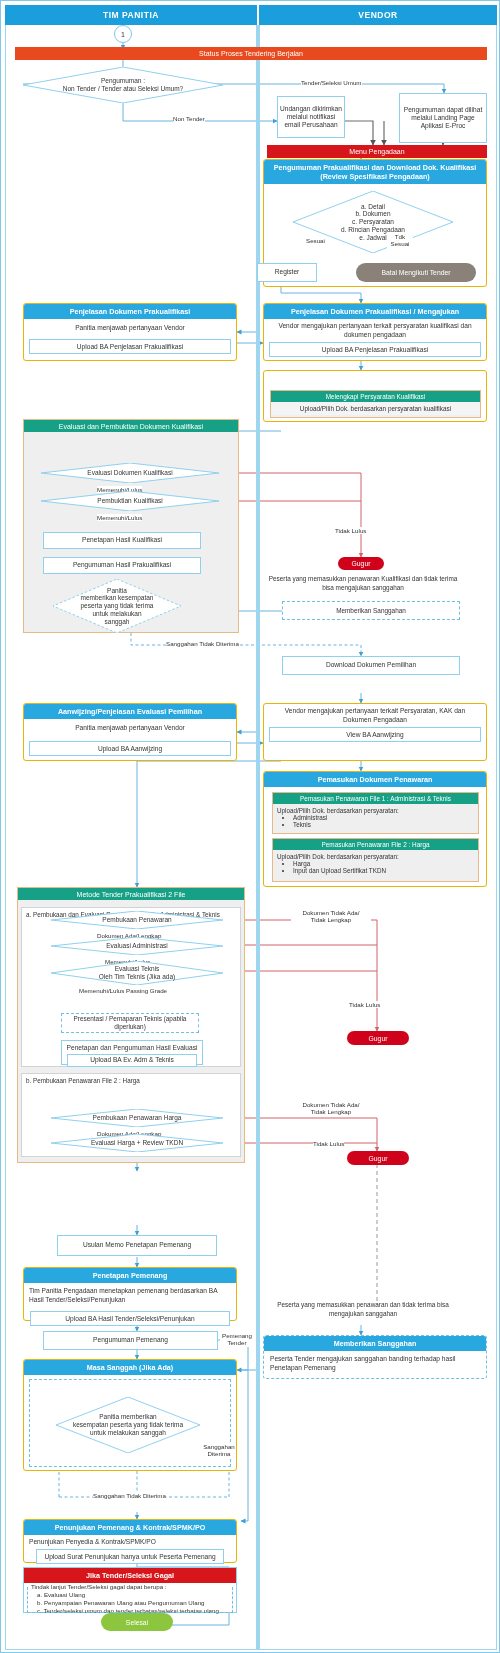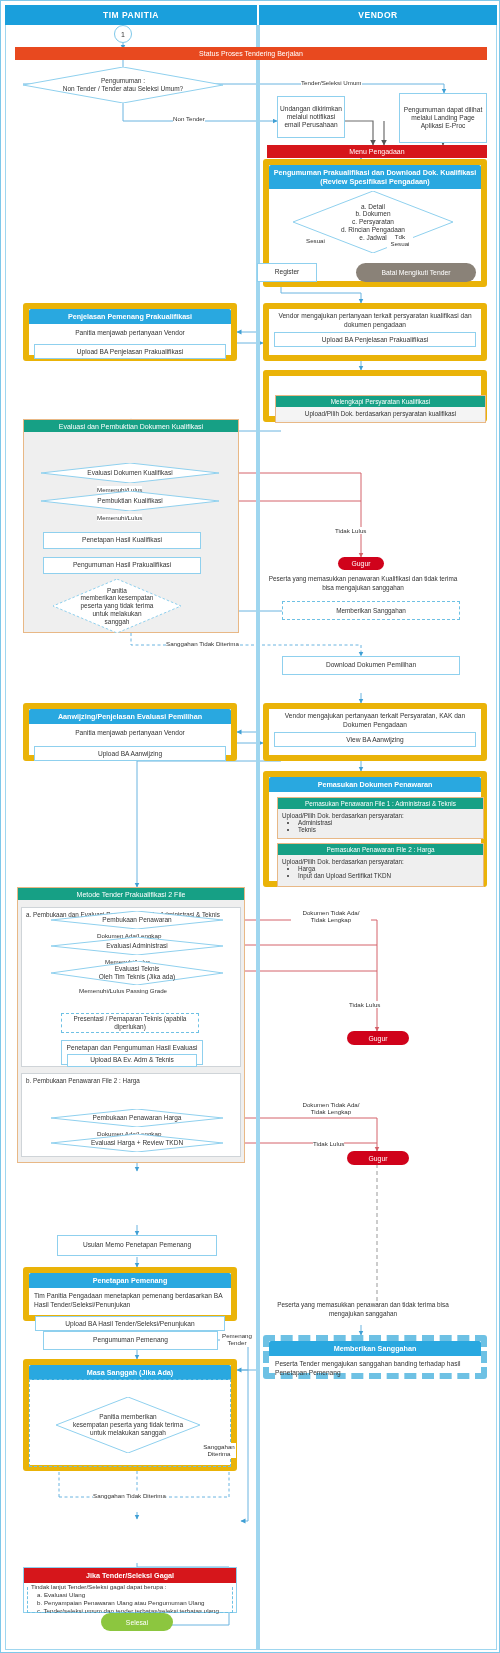--- a/index.html
+++ b/index.html
@@ -7,21 +7,21 @@
   #page{position:relative;width:500px;height:1653px;background:#fff;
         border:1px solid #7ec8ea;box-sizing:border-box;overflow:hidden;}
   .abs{position:absolute;box-sizing:border-box;}
 
   
   .lane-hdr{background:#1a9fdc;color:#fff;font-weight:bold;font-size:8.5px;
             letter-spacing:.5px;display:flex;align-items:center;justify-content:center;}
   .lane-div{background:#9fd6ef;width:1.5px;}
 
   
-  .panel{border:6px solid #eab308;background:#fff;border-radius:3px;}
+  .panel{border:1px solid #eab308;background:#fff;border-radius:3px;}
   .panel-hdr{background:#29a8e0;color:#fff;font-weight:bold;font-size:7.2px;
              text-align:center;padding:3px 2px;border-radius:2px 2px 0 0;}
   .panel-body{padding:4px 5px;font-size:6.6px;color:#333;line-height:1.35;}
   .inner-box{border:1px solid #8fd0ee;background:#fff;text-align:center;
              font-size:6.6px;color:#333;padding:3px 2px;margin-top:3px;}
 
   
   .gpanel{border:1px solid #e8b886;background:#efefef;}
   .gpanel-hdr{background:#16a085;color:#fff;font-size:7px;text-align:center;padding:2.5px 2px;}
 
@@ -231,25 +231,26 @@
 d. Rincian Pengadaan
 e. Jadwal</span>
   </div>
   <div class="lbl" style="left:305px;top:236px;">Sesuai</div>
   <div class="lbl wrap" style="left:386px;top:232px;width:26px;white-space:pre-line;">Tdk
 Sesuai</div>
   <div class="abs pbox" style="left:256px;top:262px;width:60px;height:19px;">Register</div>
   <div class="abs pill pill-grey" style="left:355px;top:262px;width:120px;height:19px;">Batal Mengikuti Tender</div>
 
   <div class="abs panel" style="left:22px;top:302px;width:214px;height:58px;">
-    <div class="panel-hdr">Penjelasan Pemenang Prakualifikasi</div>
+    <div class="panel-hdr">Penjelasan Dokumen Prakualifikasi</div>
     <div class="panel-body" style="text-align:center;padding-top:5px;">Panitia menjawab pertanyaan Vendor</div>
     <div class="inner-box" style="margin:2px 5px;">Upload BA Penjelasan Prakualifikasi</div>
   </div>
   <div class="abs panel" style="left:262px;top:302px;width:224px;height:58px;">
+    <div class="panel-hdr">Penjelasan Dokumen Prakualifikasi / Mengajukan</div>
     <div class="panel-body" style="text-align:center;padding:3px 6px 0;">Vendor mengajukan pertanyaan terkait persyaratan kualifikasi dan dokumen pengadaan</div>
     <div class="inner-box" style="margin:2px 5px;">Upload BA Penjelasan Prakualifikasi</div>
   </div>
 
   <div class="abs panel" style="left:262px;top:369px;width:224px;height:52px;">
     <div class="abs" style="left:6px;top:19px;width:211px;height:28px;border:1px solid #e8b886;background:#efefef;">
       <div style="background:#16a085;color:#fff;font-size:6.4px;text-align:center;padding:2px;">Melengkapi Persyaratan Kualifikasi</div>
       <div style="font-size:6.4px;color:#333;text-align:center;padding:3px 2px;background:#f4f4f4;">Upload/Pilih Dok. berdasarkan persyaratan kualifikasi</div>
     </div>
   </div>
@@ -409,20 +410,25 @@
   </div>
   <div class="lbl wrap" style="left:201px;top:1442px;width:34px;white-space:pre-line;">Sanggahan
 Diterima</div>
   <div class="lbl" style="left:92px;top:1491px;">Sanggahan Tidak Diterima</div>
 
   <div class="abs panel" style="left:262px;top:1334px;width:224px;height:44px;border-style:dashed;border-color:#6ec1e4;">
     <div class="panel-hdr">Memberikan Sanggahan</div>
     <div class="panel-body" style="padding:4px 6px;">Peserta Tender mengajukan sanggahan banding terhadap hasil Penetapan Pemenang</div>
   </div>
 
+  <div class="abs panel" style="left:22px;top:1518px;width:214px;height:44px;">
+    <div class="panel-hdr">Penunjukan Pemenang &amp; Kontrak/SPMK/PO</div>
+    <div class="panel-body" style="padding:3px 5px 0;">Penunjukan Penyedia &amp; Kontrak/SPMK/PO</div>
+    <div class="inner-box" style="margin:2px 12px;">Upload Surat Penunjukan hanya untuk Peserta Pemenang</div>
+  </div>
 
   <div class="abs" style="left:22px;top:1566px;width:214px;height:46px;border:1px solid #8fd0ee;background:#fff;">
     <div class="banner-redhdr">Jika Tender/Seleksi Gagal</div>
   </div>
   <div class="abs" style="left:26px;top:1581px;width:206px;height:29px;font-size:6.2px;color:#333;line-height:1.3;padding:1px 4px;">
     <div>Tindak lanjut Tender/Seleksi gagal dapat berupa :</div>
     <div style="padding-left:6px;">
       <div>a. Evaluasi Ulang</div>
       <div>b. Penyampaian Penawaran Ulang atau Pengumuman Ulang</div>
       <div>c. Tender/seleksi umum dan tender terbatas/seleksi terbatas ulang</div>

